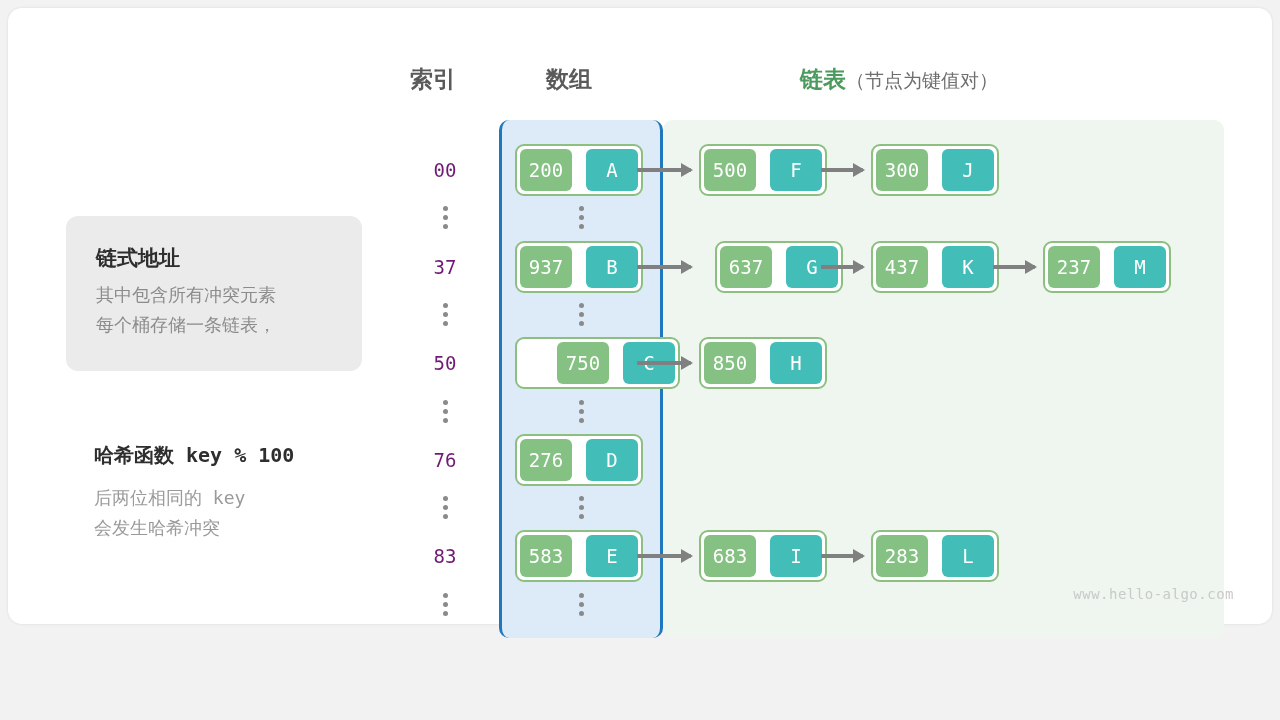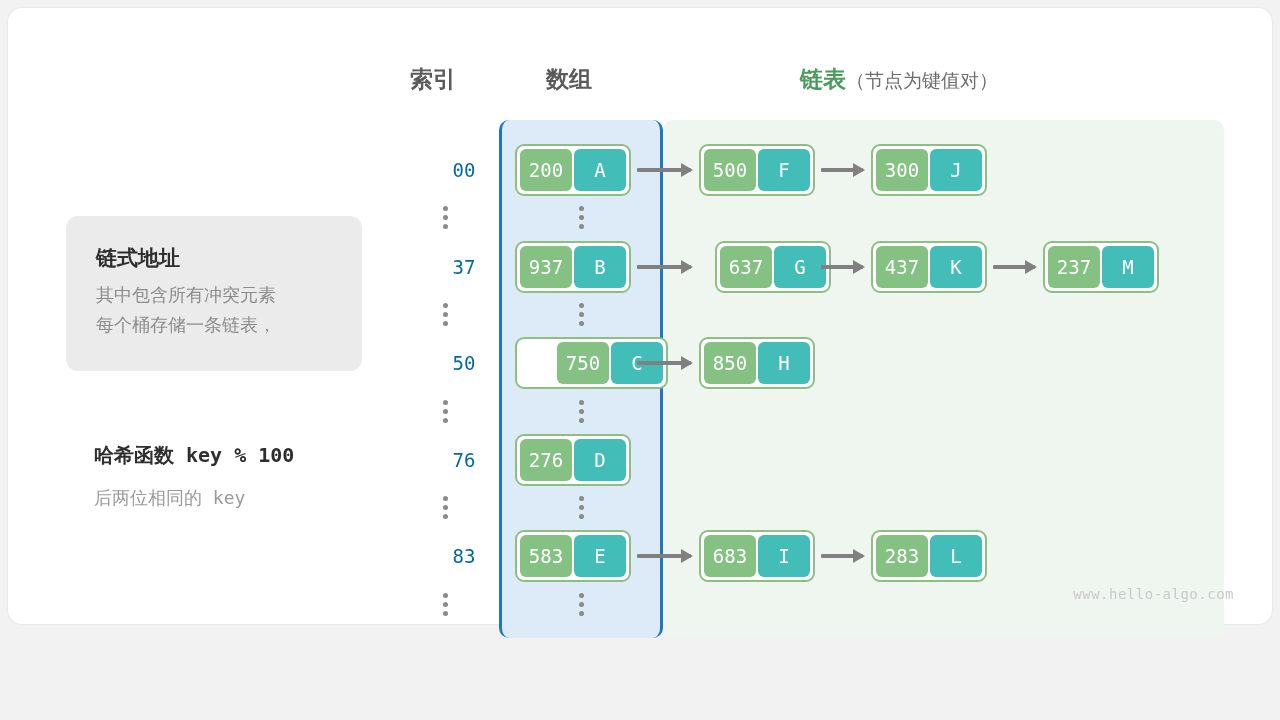--- a/index.html
+++ b/index.html
@@ -60,40 +60,40 @@
     width: 164px;
     height: 518px;
     background: #dcebf7;
     border-left: 3px solid #1f78bd;
     border-right: 3px solid #1f78bd;
     border-radius: 10px;
     box-sizing: border-box;
   }
   .idx {
     position: absolute;
-    left: 433px;
+    left: 414px;
     width: 46px;
     text-align: center;
     font-family: "DejaVu Sans Mono", monospace;
     font-size: 19px;
-    color: #0369a1;
+    color: #701a75;
     line-height: 56px;
   }
 
   
   .node {
     position: absolute;
     height: 52px;
     box-sizing: border-box;
     border: 2px solid #8cbf80;
     border-radius: 9px;
     background: #ffffff;
     padding: 3px;
     display: flex;
-    gap: 2px;
+    gap: 14px;
   }
   .cell {
     width: 52px;
     height: 42px;
     border-radius: 6px;
     display: flex;
     align-items: center;
     justify-content: center;
     font-family: "DejaVu Sans Mono", monospace;
     font-size: 19px;
@@ -323,17 +323,18 @@
 
     <div id="info-card">
       <div id="info-title">链式地址</div>
       <div class="info-line">其中包含所有冲突元素</div>
       <div class="info-line">每个桶存储一条链表，</div>
     </div>
 
     <div id="hash-note">
       <div id="hash-title">哈希函数 key % 100</div>
       <div class="hash-line">后两位相同的 key</div>
+      <div class="hash-line">会发生哈希冲突</div>
     </div>
 
     <div id="watermark">www.hello-algo.com</div>
   </div>
 </div>
 
 </body></html>

